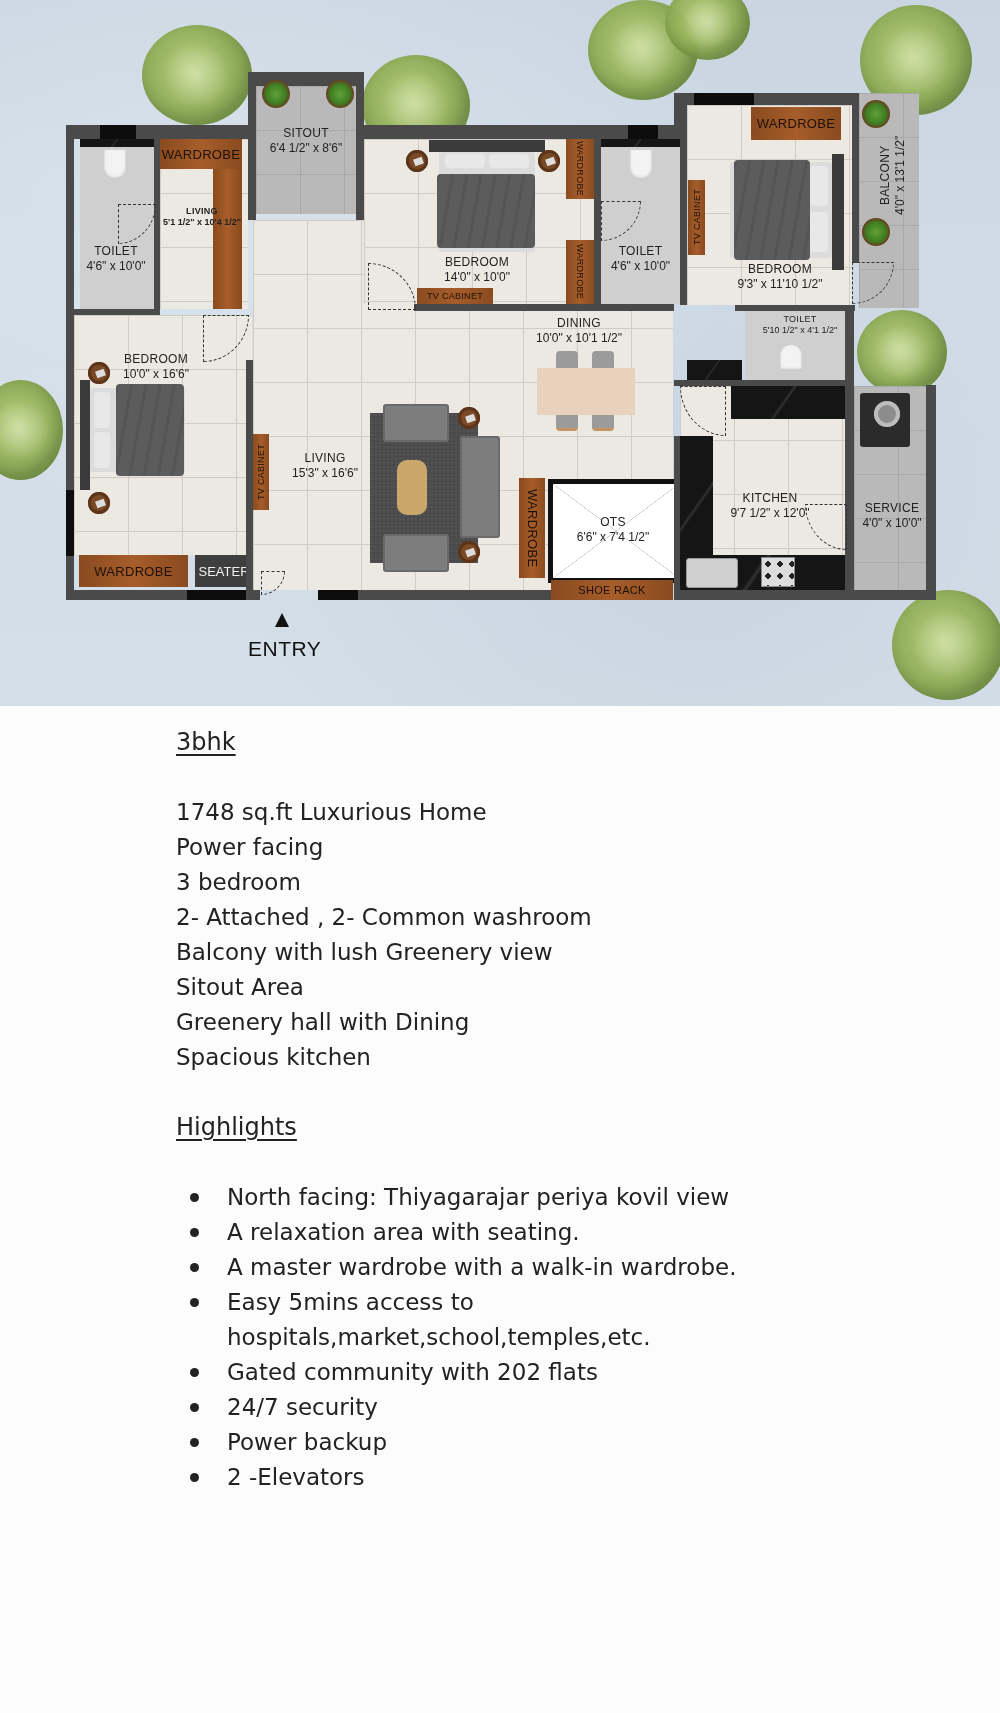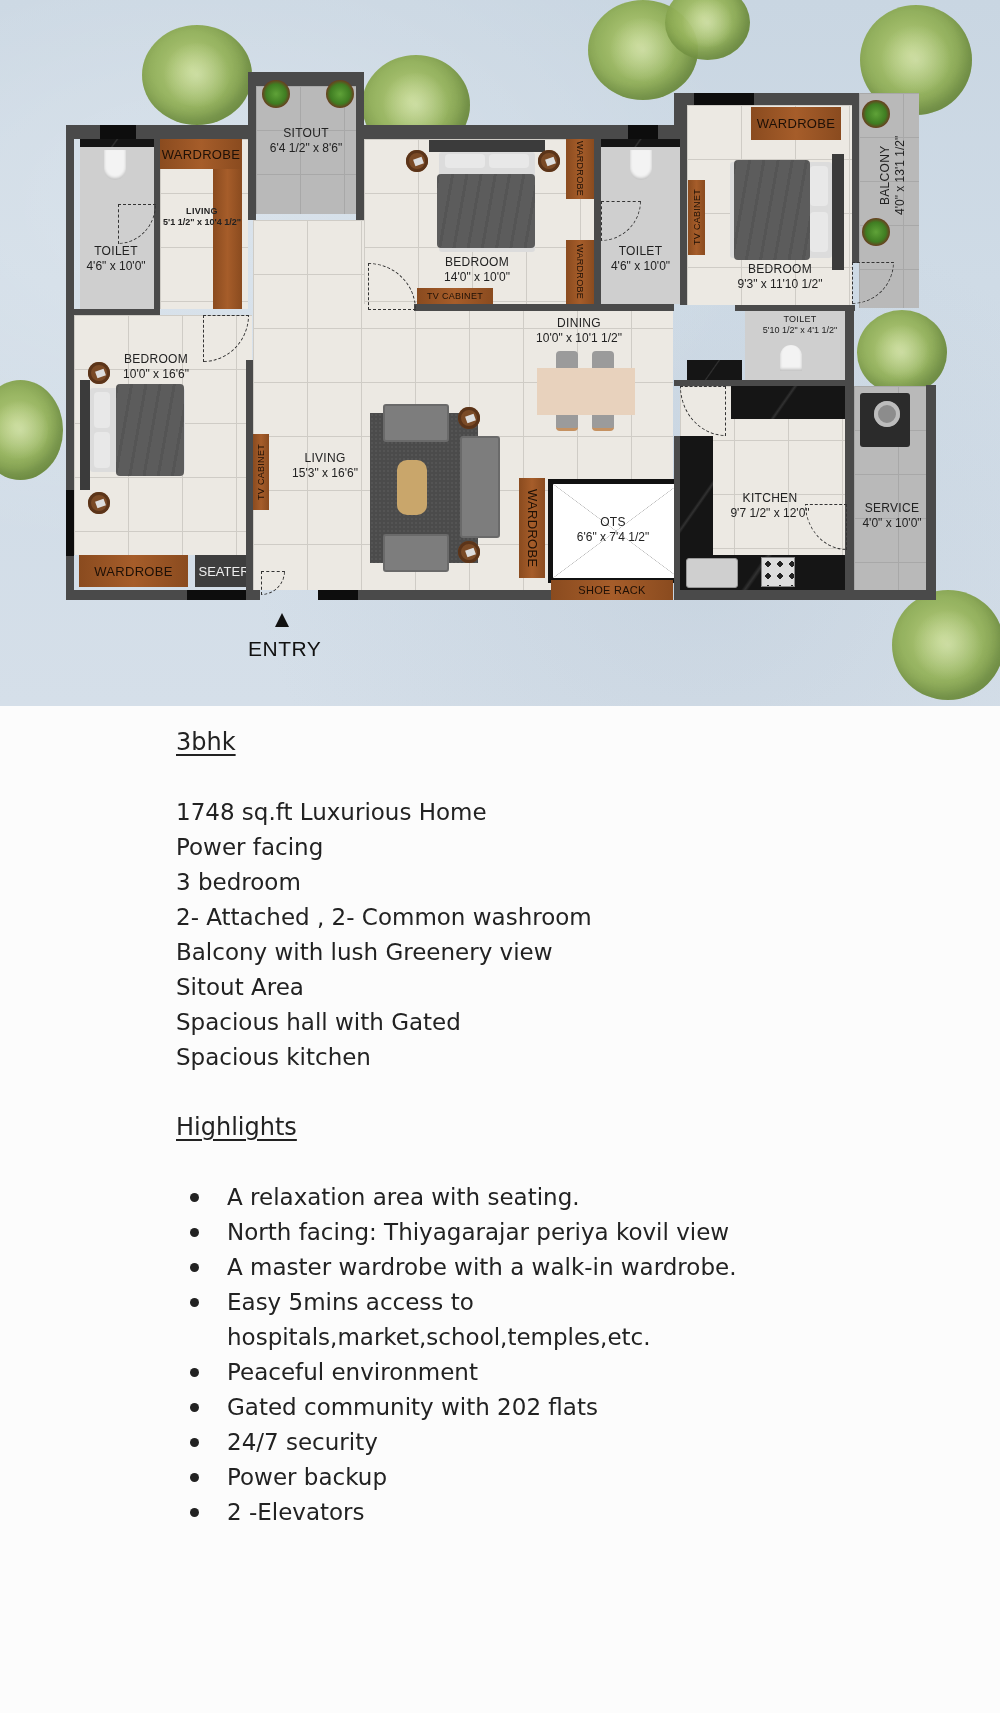--- a/index.html
+++ b/index.html
@@ -307,30 +307,29 @@
 <div class="content">
   <h2>3bhk</h2>
   <div class="spacer"></div>
   <div>
     <p>1748 sq.ft Luxurious Home</p>
     <p>Power facing</p>
     <p>3 bedroom</p>
     <p>2- Attached , 2- Common washroom</p>
     <p>Balcony with lush Greenery view</p>
     <p>Sitout Area</p>
-    <p>Spacious hall with Gated</p>
+    <p>Greenery hall with Dining</p>
     <p>Spacious kitchen</p>
   </div>
   <div class="spacer"></div>
   <h2>Highlights</h2>
   <div class="spacer"></div>
   <ul>
+    <li>North facing: Thiyagarajar periya kovil view</li>
     <li>A relaxation area with seating.</li>
-    <li>North facing: Thiyagarajar periya kovil view</li>
     <li>A master wardrobe with a walk-in wardrobe.</li>
     <li style="width:480px;">Easy 5mins access to hospitals,market,school,temples,etc.</li>
-    <li>Peaceful environment</li>
     <li>Gated community with 202 flats</li>
     <li>24/7 security</li>
     <li>Power backup</li>
     <li>2 -Elevators</li>
   </ul>
 </div>
 
 </body></html>

